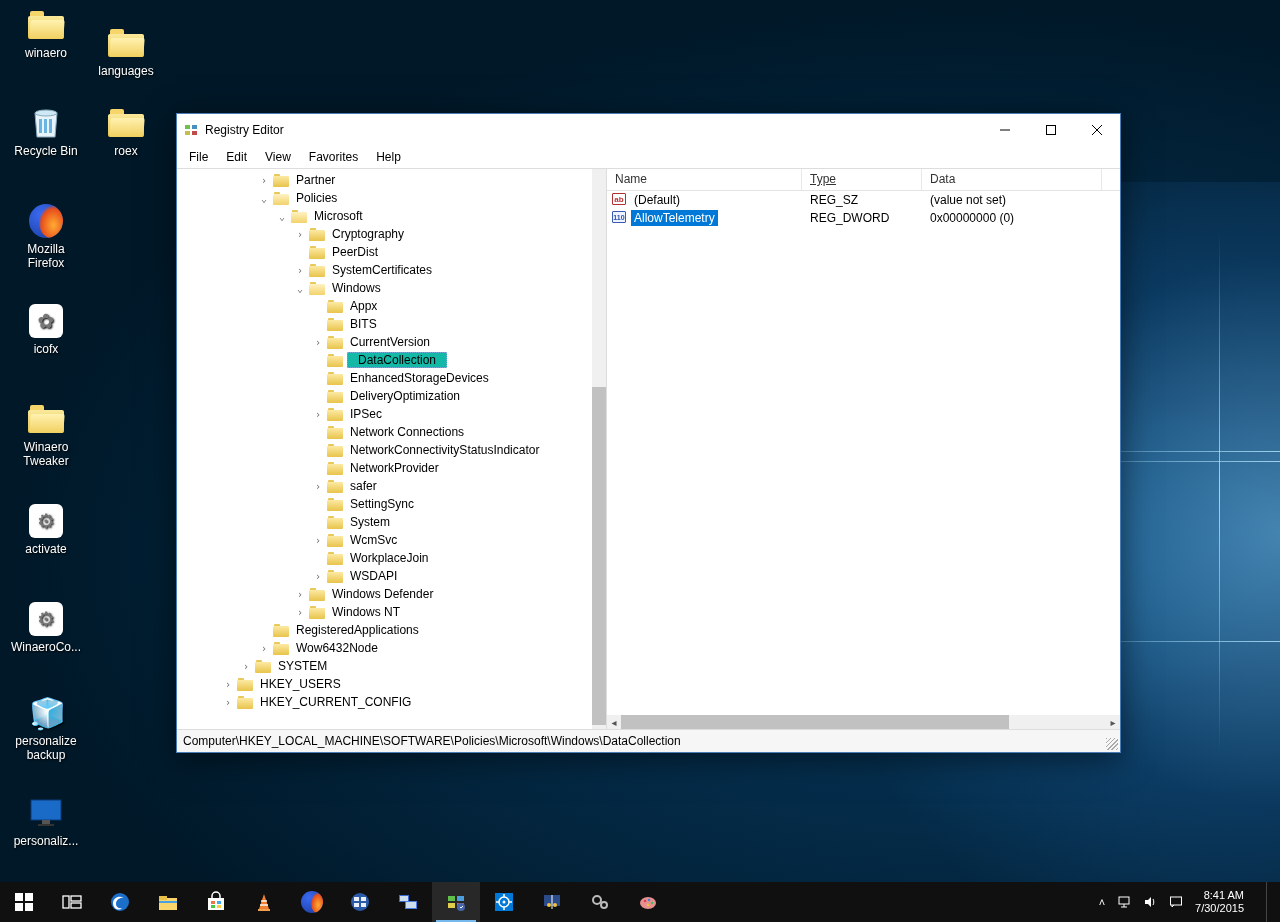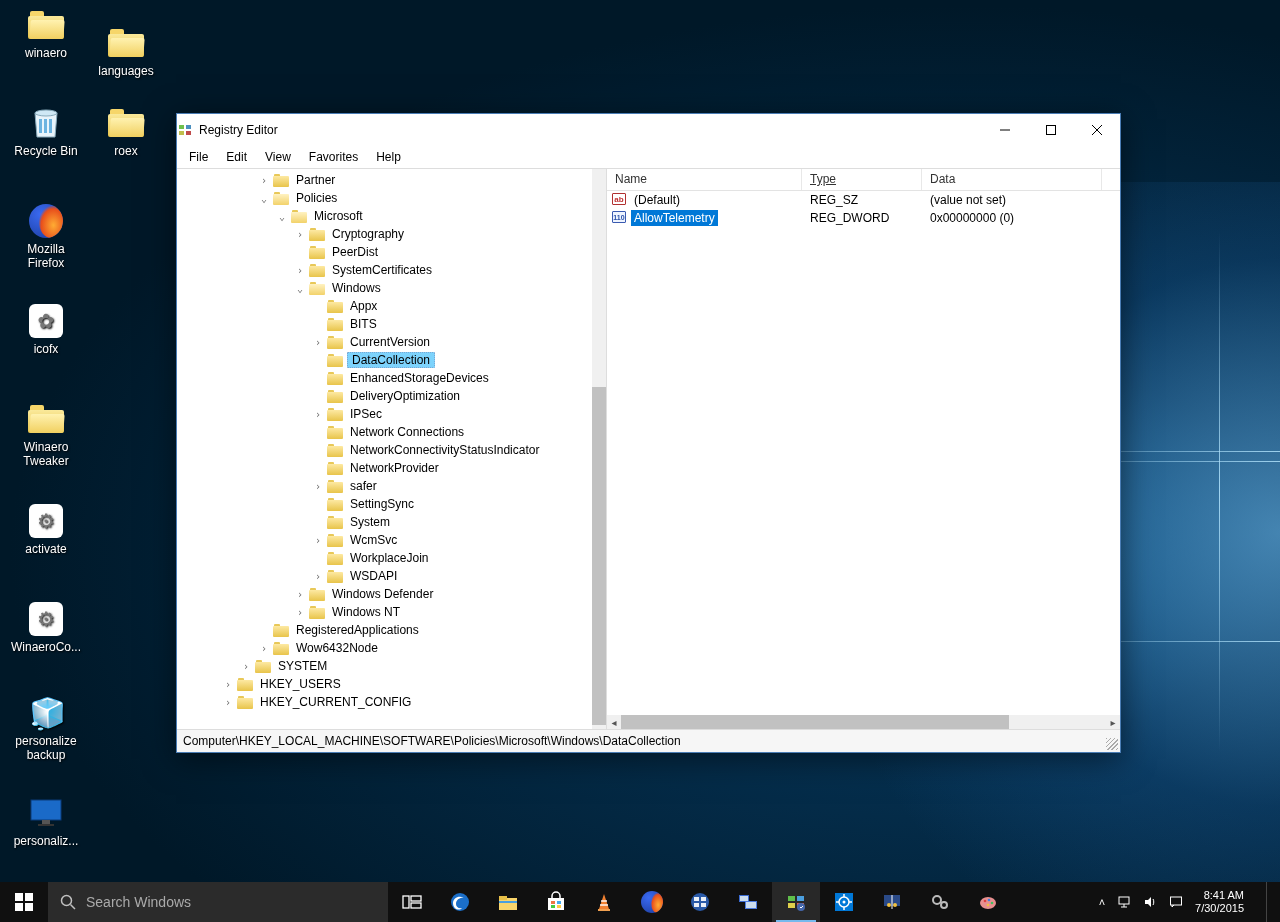--- a/index.html
+++ b/index.html
@@ -26,21 +26,21 @@
 .folder-glyph .tab { position:absolute; top:0; left:2px; width:14px; height:6px; background:#f6d66a; border-radius:2px 2px 0 0;}
 .folder-glyph .body { position:absolute; top:5px; left:0; width:36px; height:23px; background:linear-gradient(#fae99a,#e8c44a); border-radius:2px;}
 .folder-glyph .front { position:absolute; top:9px; left:2px; width:34px; height:19px; background:linear-gradient(#fff2b0,#f1d060); border-radius:2px; transform:skewX(-4deg);}
 .bin-glyph {width:34px;height:36px;}
 .bin-glyph svg{width:100%;height:100%}
 .ff-glyph{width:34px;height:34px;border-radius:50%;background:radial-gradient(circle at 35% 30%,#3a6af2,#1a3a9a);position:relative;overflow:hidden}
 .ff-glyph::after{content:"";position:absolute;inset:2px 0 0 10px;background:radial-gradient(ellipse at 60% 60%,#ffac33,#e84e1b 60%,transparent 75%);border-radius:50% 10% 50% 50%;}
 .gear-glyph{width:34px;height:34px;border-radius:6px;background:#fff;display:flex;align-items:center;justify-content:center;color:#777;font-size:20px}
 
 .window { position:absolute; left:176px; top:113px; width:945px; height:640px; background:#fff; border:1px solid #4a7db5; box-shadow:0 6px 30px rgba(0,0,0,.5); display:flex; flex-direction:column;}
-.titlebar { height:32px; display:flex; align-items:center; background:#fff;}
+.titlebar { height:32px; display:flex; align-items:center; padding-left:6px; background:#fff;}
 .titlebar .app-icon{width:16px;height:16px;margin-right:6px;color:#3a7a3a}
 .titlebar .ttl{font-size:12px;color:#000}
 .win-ctrls{margin-left:auto;display:flex;height:100%}
 .win-btn{width:46px;display:flex;align-items:center;justify-content:center;color:#000;font-size:12px}
 .menubar{height:22px;display:flex;gap:2px;padding:0 4px;font-size:12px;color:#000;background:#fff;align-items:center}
 .menubar .mi{padding:2px 8px}
 .content{flex:1;display:flex;overflow:hidden;border-top:1px solid #ddd}
 
 .tree-pane{width:430px;border-right:1px solid #ddd;position:relative;display:flex;flex-direction:column}
 .tree-scroll{flex:1;overflow:hidden;position:relative}
@@ -49,21 +49,21 @@
 .tree-thumb{position:absolute;right:0;width:14px;background:#c1c1c1}
 .trow{height:18px;display:flex;align-items:center;white-space:nowrap;font-size:12px;color:#000}
 .spacer{display:inline-block}
 .expander{width:14px;height:14px;display:inline-flex;align-items:center;justify-content:center;color:#6a6a6a;font-size:10px;margin-right:2px;cursor:default;font-family:Consolas,monospace}
 .expander.blank{visibility:hidden}
 .fld{display:inline-block;width:16px;height:14px;margin-right:4px;position:relative}
 .fld::before{content:"";position:absolute;left:1px;top:1px;width:6px;height:3px;background:#e8c858;border-radius:1px 1px 0 0}
 .fld::after{content:"";position:absolute;left:0;top:3px;width:16px;height:11px;background:linear-gradient(#fde9a3,#e8c44a);border-radius:1px}
 .fld.open::after{background:linear-gradient(#fff2c2,#f2d26a)}
 .trow .lbl{padding:1px 3px;border-radius:1px}
-.trow.sel .lbl{background:#7dd3fc;border:1px dotted #7aa7d4;padding:0 4px}
+.trow.sel .lbl{background:#14b8a6;border:1px dotted #7aa7d4;padding:0 10px}
 
 .list-pane{flex:1;display:flex;flex-direction:column;position:relative}
 .lhdr{height:22px;display:flex;border-bottom:1px solid #e3e3e3;font-size:12px;color:#333;background:#fff}
 .lcol{border-right:1px solid #e8e8e8;padding:3px 8px}
 .lrows{flex:1;overflow:hidden;position:relative}
 .lrow{height:18px;display:flex;align-items:center;font-size:12px}
 .lrow .c1{display:flex;align-items:flex-start;padding-left:4px}
 .lrow .vicon{width:16px;height:14px;margin-right:4px;display:inline-flex;align-items:center;justify-content:center}
 .ab-box{width:14px;height:12px;border:1px solid #b03030;border-radius:1px;font-size:8px;font-weight:bold;color:#c03030;display:flex;align-items:center;justify-content:center;background:#fff}
 .num-box{width:14px;height:12px;border:1px solid #3a5ab0;border-radius:1px;display:flex;align-items:center;justify-content:center;background:#eef4ff;color:#2950a8;font-size:7px;font-weight:bold}
@@ -466,27 +466,20 @@
 
 <div class="taskbar">
   <div class="start">
     <svg viewBox="0 0 18 18">
         <rect x="0" y="0" width="8" height="8" fill="#fff"></rect>
         <rect x="10" y="0" width="8" height="8" fill="#fff"></rect>
         <rect x="0" y="10" width="8" height="8" fill="#fff"></rect>
         <rect x="10" y="10" width="8" height="8" fill="#fff"></rect>
       </svg>
   </div>
-  <div class="search">
-    <svg viewBox="0 0 16 16">
-        <circle cx="6.5" cy="6.5" r="5" fill="none" stroke="#fff" stroke-width="1.5"></circle>
-        <line x1="10.5" y1="10.5" x2="15" y2="15" stroke="#fff" stroke-width="1.5"></line>
-      </svg>
-    <span>Search Windows</span>
-  </div>
   <div class="tb-icons" id="tbicons">
       <div class="tb-btn">
         <svg width="22" height="22" viewBox="0 0 22 22">
           <rect x="2" y="5" width="6" height="12" fill="none" stroke="#fff" stroke-width="1.3"></rect>
           <rect x="10" y="5" width="10" height="5" fill="none" stroke="#fff" stroke-width="1.3"></rect>
           <rect x="10" y="12" width="10" height="5" fill="none" stroke="#fff" stroke-width="1.3"></rect>
         </svg>
       </div>
       <div class="tb-btn">
         <svg width="22" height="22" viewBox="0 0 22 22">

